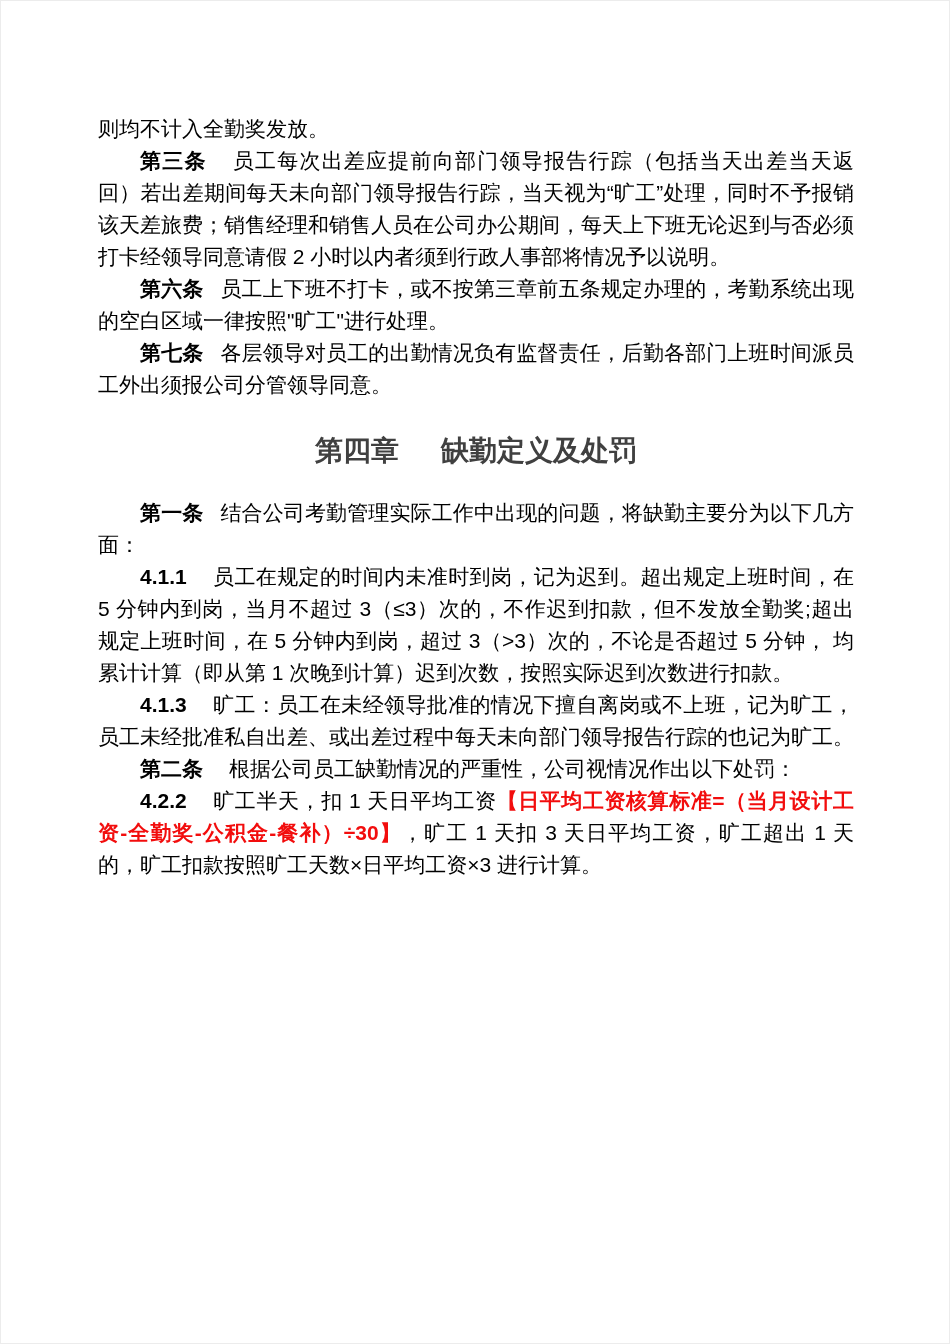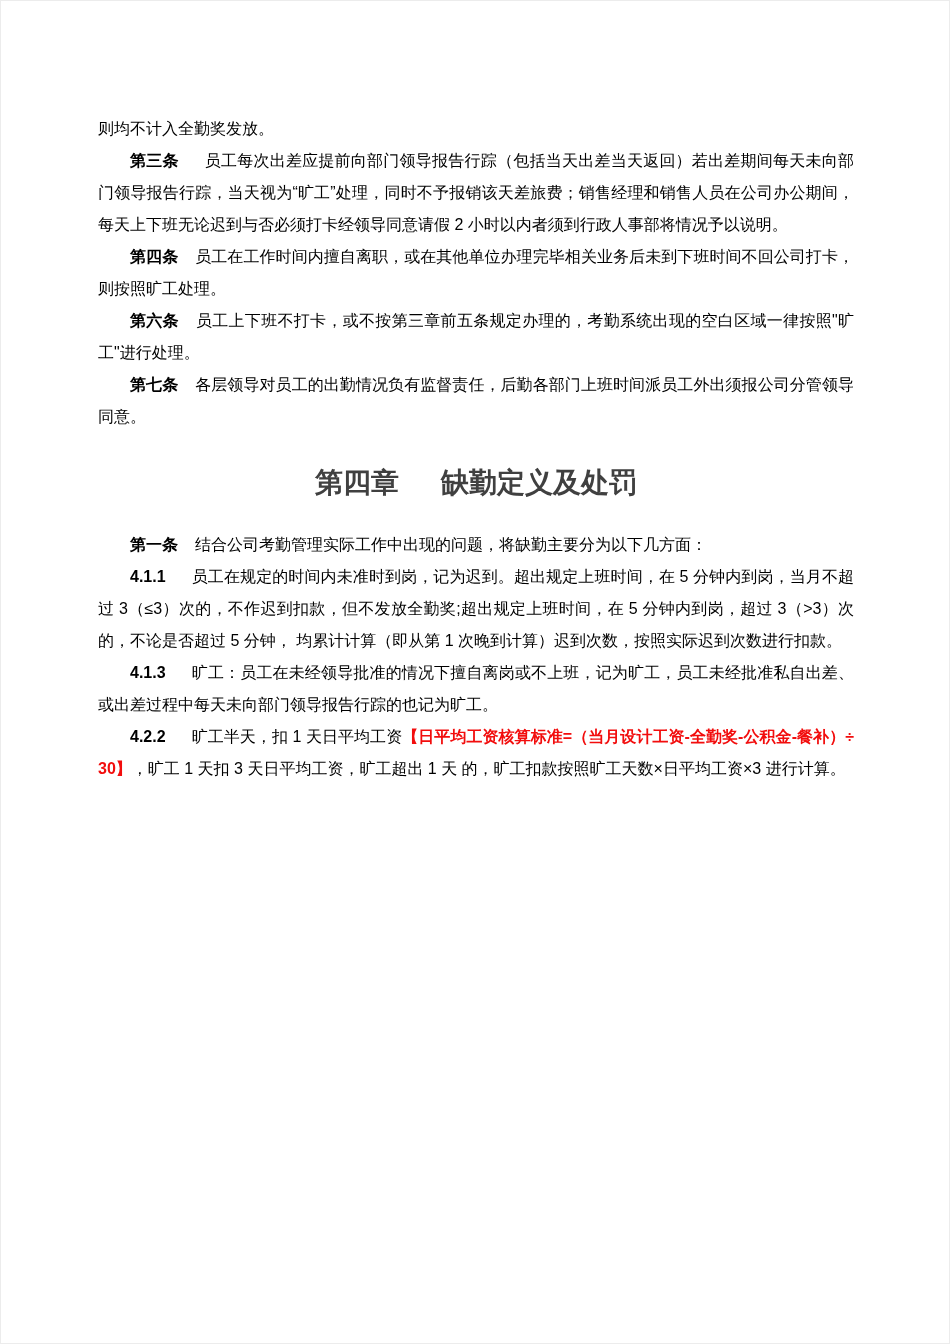--- a/index.html
+++ b/index.html
@@ -9,21 +9,21 @@
     margin:0 auto;
     background:#ffffff;
     box-sizing:border-box;
     border:1px solid #ececec;
     padding:112px 95px 0 97px;
     font-family:"Liberation Sans","DejaVu Sans",sans-serif;
     color:#000000;
   }
   .para{
     margin:0;
-    font-size:16px;
+    font-size:21px;
     line-height:32px;
     text-align:justify;
     text-indent:2em;
     word-break:break-all;
     color:#000000;
   }
   .para.no-indent{text-indent:0;}
   .label{font-weight:700;margin-right:26px;}
   .label.wide{margin-right:17px;}
   .chapter{
@@ -39,33 +39,33 @@
 </style>
 </head>
 <body>
 
 <div class="page">
 
   <p class="para no-indent">则均不计入全勤奖发放。</p>
 
   <p class="para"><span class="label">第三条</span><span>员工每次出差应提前向部门领导报告行踪（包括当天出差当天返回）若出差期间每天未向部门领导报告行踪，当天视为“旷工”处理，同时不予报销该天差旅费；销售经理和销售人员在公司办公期间，每天上下班无论迟到与否必须打卡经领导同意请假 2 小时以内者须到行政人事部将情况予以说明。</span></p>
 
-  <p class="para"><span class="label wide">第四条</span><span>员工在工作时间内擅自离职，或在其他单位办理完毕相关业务后未到下班时间不回公司打卡，则按照旷工处理。</span></p>
 
 
   <p class="para"><span class="label wide">第六条</span><span>员工上下班不打卡，或不按第三章前五条规定办理的，考勤系统出现的空白区域一律按照"旷工"进行处理。</span></p>
 
   <p class="para"><span class="label wide">第七条</span><span>各层领导对员工的出勤情况负有监督责任，后勤各部门上班时间派员工外出须报公司分管领导同意。</span></p>
 
   <h2 class="chapter"><span class="ch-num">第四章</span><span>缺勤定义及处罚</span></h2>
 
   <p class="para"><span class="label wide">第一条</span><span>结合公司考勤管理实际工作中出现的问题，将缺勤主要分为以下几方面：</span></p>
 
   <p class="para"><span class="label">4.1.1</span><span>员工在规定的时间内未准时到岗，记为迟到。超出规定上班时间，在 5 分钟内到岗，当月不超过 3（≤3）次的，不作迟到扣款，但不发放全勤奖;超出规定上班时间，在 5 分钟内到岗，超过 3（&gt;3）次的，不论是否超过 5 分钟， 均累计计算（即从第 1 次晚到计算）迟到次数，按照实际迟到次数进行扣款。</span></p>
 
 
   <p class="para"><span class="label">4.1.3</span><span>旷工：员工在未经领导批准的情况下擅自离岗或不上班，记为旷工，员工未经批准私自出差、或出差过程中每天未向部门领导报告行踪的也记为旷工。</span></p>
 
+  <p class="para"><span class="label">第二条</span><span>根据公司员工缺勤情况的严重性，公司视情况作出以下处罚：</span></p>
 
 
   <p class="para"><span class="label">4.2.2</span><span>旷工半天，扣 1 天日平均工资</span><span class="red-seg" style="color: rgb(242, 13, 13);">【日平均工资核算标准=（当月设计工资-全勤奖-公积金-餐补）÷30】</span><span>，旷工 1 天扣 3 天日平均工资，旷工超出 1 天 的，旷工扣款按照旷工天数×日平均工资×3 进行计算。</span></p>
 
 </div>
 
 </body></html>

